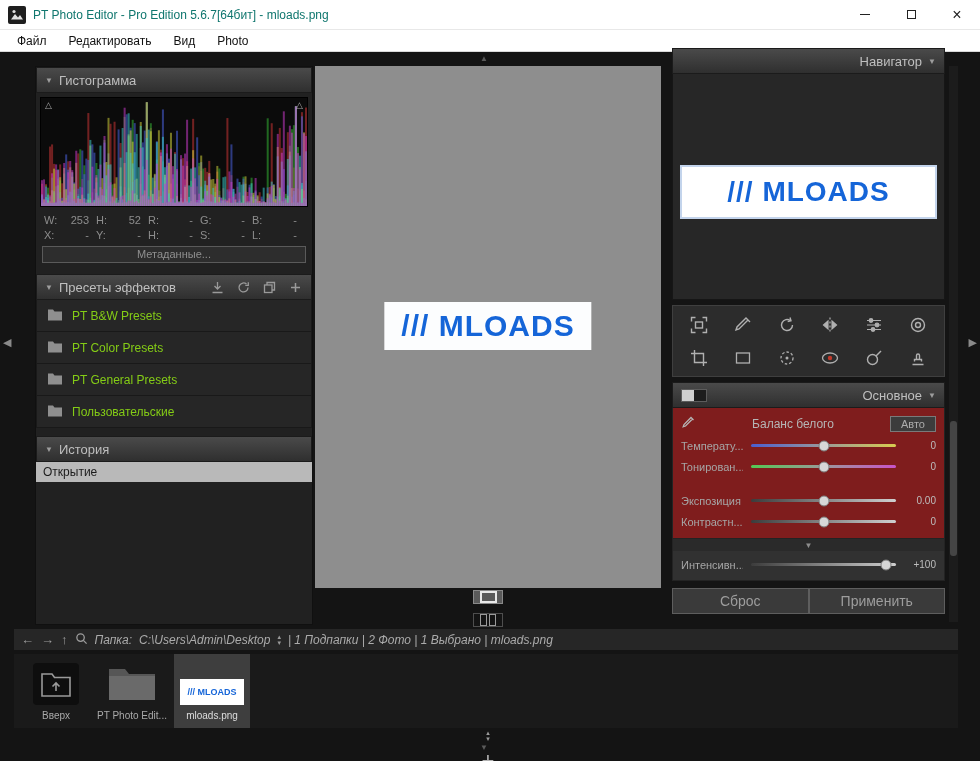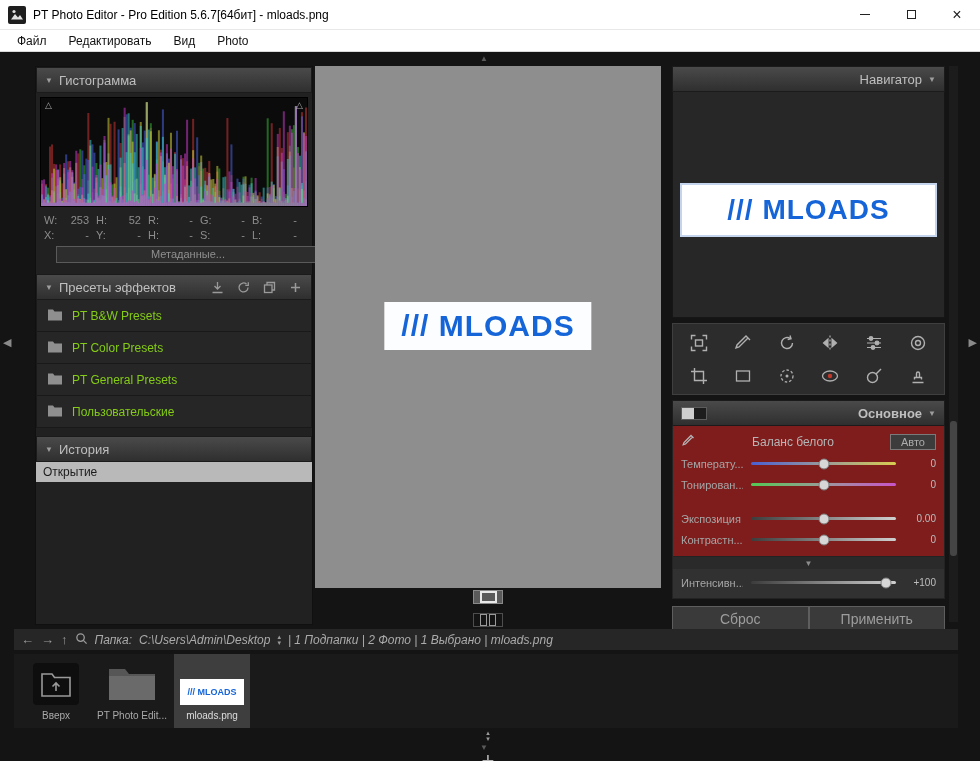--- a/index.html
+++ b/index.html
@@ -3,21 +3,21 @@
 <meta charset="utf-8">
 <style>
   * { margin:0; padding:0; box-sizing:border-box; font-family:"Liberation Sans", sans-serif; }
   html,body { width:980px; height:761px; overflow:hidden; background:#141414; }
   .window { position:relative; width:980px; height:761px; background:#141414; }
 
   
   .titlebar { position:absolute; left:0; top:0; width:980px; height:30px; background:#ffffff;
               display:flex; align-items:center; padding-left:8px; gap:7px; border-bottom:1px solid #e8e8e8; }
   .app-icon { width:18px; height:18px; flex:0 0 auto; }
-  .title-text { font-size:12px; color:#000000; flex:1; white-space:nowrap; overflow:hidden; }
+  .title-text { font-size:12px; color:#0f766e; flex:1; white-space:nowrap; overflow:hidden; }
   .win-controls { display:flex; height:30px; }
   .win-btn { width:46px; height:30px; display:flex; align-items:center; justify-content:center;
              font-size:14px; color:#222; cursor:default; }
   .win-btn .min-glyph { display:inline-block; width:10px; border-bottom:1px solid #222; height:1px; }
   .win-btn .max-glyph { display:inline-block; width:9px; height:9px; border:1px solid #222; }
   .win-btn.close { font-size:16px; }
 
   
   .menubar { position:absolute; left:0; top:30px; width:980px; height:22px; background:#ffffff;
              display:flex; align-items:center; padding-left:6px; border-bottom:1px solid #d9d9d9; }
@@ -43,21 +43,21 @@
   
   .left-panel { position:absolute; left:35px; top:66px; width:278px; height:559px;
                 background:#212121; border:1px solid #101010; }
   .histo { margin:4px; height:110px; background:#0b0b0b; border:1px solid #000; position:relative; }
   .histo svg.bars { position:absolute; inset:0; width:100%; height:100%; }
   .clip-tri { position:absolute; top:2px; font-size:9px; color:#a5a5a5; z-index:2; }
   .clip-tri.l { left:4px; } .clip-tri.r { right:4px; }
   .stats { padding:2px 8px 1px; }
   .stat-row { display:flex; font-size:11px; color:#8d8d8d; line-height:15px; }
   .stat-cell { flex:1; display:flex; justify-content:space-between; padding-right:7px; }
-  .meta-btn { display:block; margin:2px 20px 4px; width:calc(100% - 12px); height:17px;
+  .meta-btn { display:block; margin:2px 6px 4px; width:calc(100% - 12px); height:17px;
               background:#2d2d2d; border:1px solid #5a5a5a; color:#8f8f8f; font-size:11px; line-height:15px; text-align:center; }
   .presets-h { margin-top:11px; }
   .preset-item { height:32px; display:flex; align-items:center; gap:9px; padding:0 10px;
                  background:#262626; border-bottom:1px solid #191919; border-left:1px solid #191919; border-right:1px solid #191919; }
   .preset-item .lbl { font-size:12px; color:#84cc16; }
   .history-h { margin-top:8px; }
   .history-item { height:20px; background:#b9b9b9; color:#1c1c1c; font-size:12px;
                   display:flex; align-items:center; padding:0 7px; }
 
   
@@ -73,30 +73,30 @@
   .vb-two { display:flex; gap:2px; }
   .vb-two span { width:7px; height:12px; border:1px solid #9a9a9a; }
   .vb-split { display:flex; flex-direction:column; gap:2px; }
   .vb-split span { width:16px; height:4px; border:1px solid #9a9a9a; }
   .ct-label { font-size:14px; }
   .ct-zoom { font-size:13px; color:#a8a8a8; }
   .spinner { display:flex; flex-direction:column; font-size:7px; line-height:6px; color:#9a9a9a; }
   .zoom-pm { font-size:22px; color:#b3b3b3; width:20px; text-align:center; line-height:20px; }
 
   
-  .right-panel { position:absolute; left:672px; top:66px; width:273px; height:556px; }
+  .right-panel { position:absolute; left:672px; top:48px; width:273px; height:556px; }
   .nav-h { justify-content:flex-end; }
   .nav-preview { height:226px; background:#272727; border:1px solid #161616; border-top:none; position:relative; }
   .nav-box { position:absolute; left:7px; right:7px; top:91px; height:54px; background:#ffffff;
              border:2px solid #c3d4ec; display:flex; align-items:center; justify-content:center;
              font-size:28px; font-weight:bold; color:#1565d8; letter-spacing:1px; }
   .tools-box { margin-top:5px; height:72px; background:#2c2c2c; border:1px solid #3f3f3f;
                display:grid; grid-template-columns:repeat(6,1fr); align-items:center; justify-items:center; padding:2px 4px; }
   .tool { width:26px; height:26px; display:flex; align-items:center; justify-content:center; }
-  .basic-h { margin-top:5px;font-weight:bold; }
+  .basic-h { margin-top:5px; }
   .toggle { width:26px; height:13px; border:1px solid #5c5c5c; background:#1d1d1d; display:flex; }
   .toggle span:first-child { width:13px; background:#cfcfcf; }
   .toggle span:last-child { width:13px; }
   .basic-content { background:#7f1d1d; border:1px solid #232323; border-top:none; padding:5px 8px 6px; }
   .wb-row { display:flex; align-items:center; height:22px; gap:6px; }
   .wb-label { flex:1; text-align:center; color:#b5b5b5; font-size:12px; }
   .auto-btn { width:46px; height:16px; background:#3c3c3c; border:1px solid #7a7a7a; color:#ababab;
               font-size:11px; line-height:13px; text-align:center; }
   .slider-row { display:flex; align-items:center; height:21px; gap:8px; }
   .slider-row.gap-top { margin-top:13px; }

